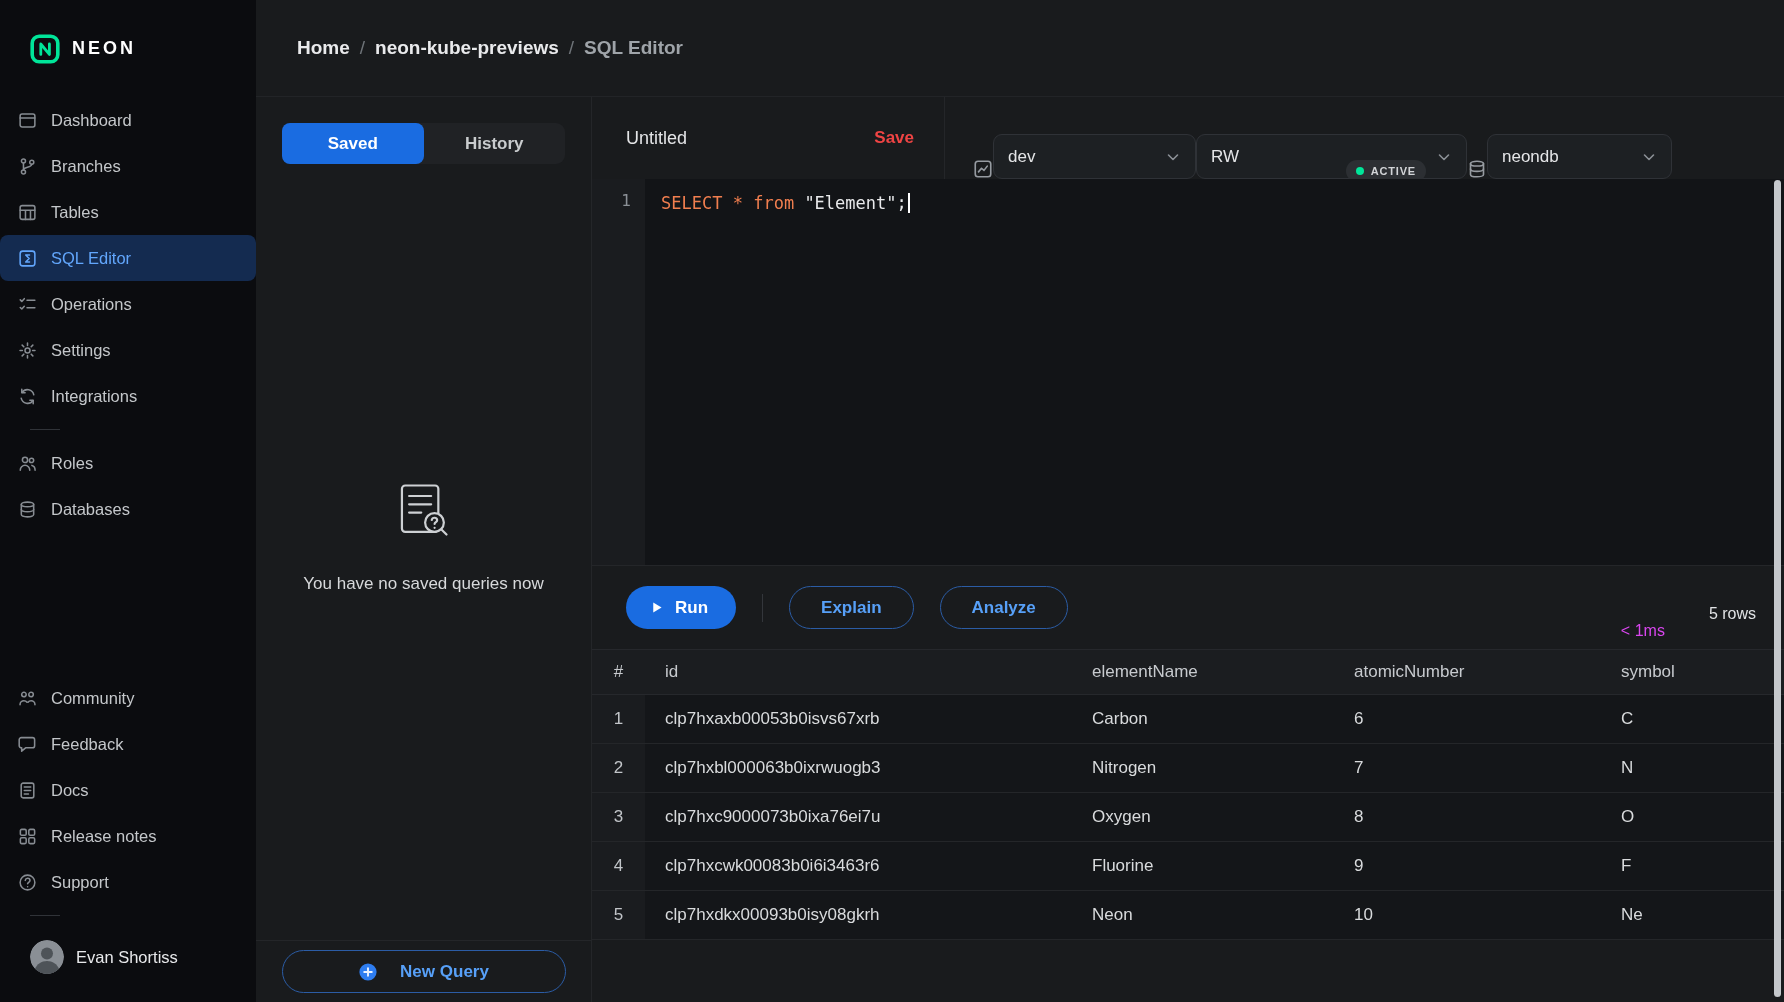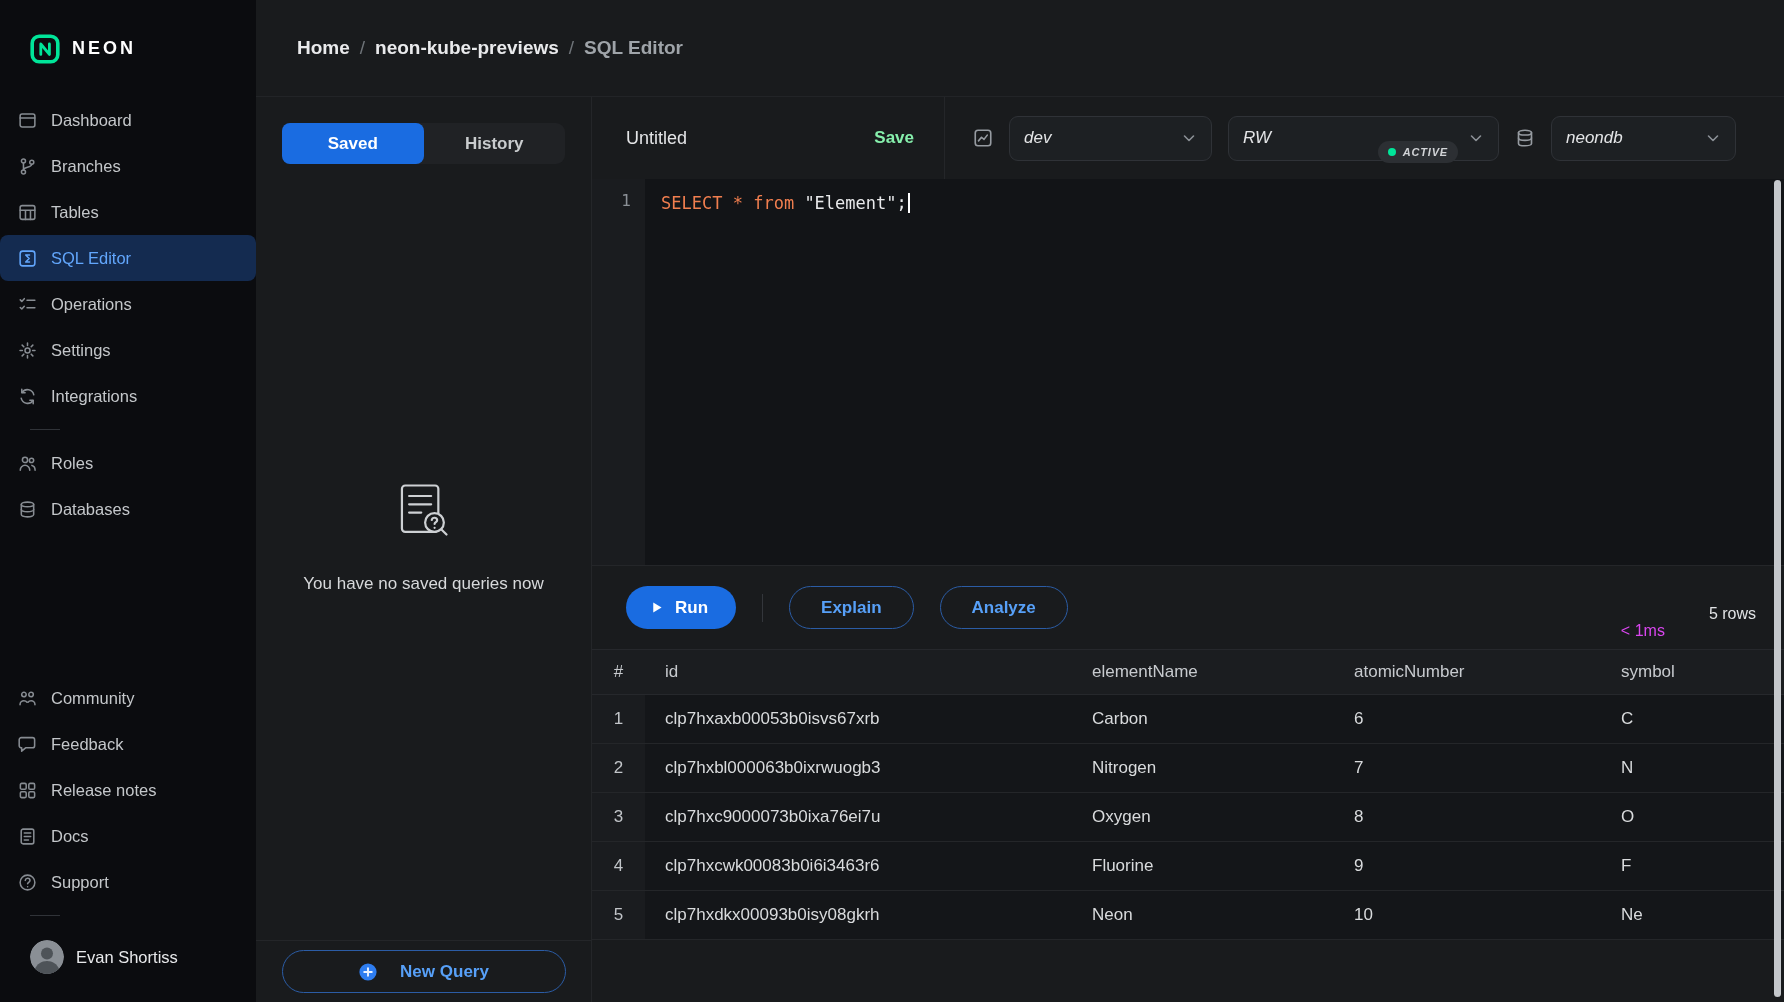--- a/index.html
+++ b/index.html
@@ -48,22 +48,22 @@
   .new-query-btn{width:284px;height:43px;border:1px solid #2b5ca5;border-radius:22px;background:transparent;
     color:#57a0f8;font-size:17px;font-weight:700;display:flex;align-items:center;justify-content:center;gap:22px;
     cursor:pointer;font-family:inherit;}
 
   
   .workspace{flex:1;display:flex;flex-direction:column;min-width:0;background:#191b1d;}
   .editor-header{flex:0 0 82px;display:flex;align-items:stretch;}
   .title-block{flex:0 0 353px;display:flex;align-items:center;justify-content:space-between;
     padding:0 30px 0 34px;border-right:1px solid #242629;}
   .query-title{color:#e4e5e7;font-size:18px;}
-  .save-link{color:#86efac;font-size:17px;font-weight:600;cursor:pointer;text-decoration:none;}
-  .selectors{display:flex;align-items:center;gap:16px;padding-left:28px;flex:1;font-style:italic;}
+  .save-link{color:#ef4444;font-size:17px;font-weight:600;cursor:pointer;text-decoration:none;}
+  .selectors{display:flex;align-items:flex-end;padding-left:28px;flex:1;}
   .hdr-icon{display:flex;color:#969ba1;}
   .select{height:45px;background:#1d2023;border:1px solid #2f3237;border-radius:9px;display:flex;align-items:center;
     gap:10px;padding:0 14px;font-size:17px;color:#e4e5e7;cursor:pointer;}
   .branch-select{width:203px;}
   .compute-select{width:271px;}
   .db-select{width:185px;}
   .chev{color:#8b9096;display:flex;margin-left:auto;}
   .badge{background:#2c2f33;border-radius:11px;height:22px;display:flex;align-items:center;gap:7px;padding:0 10px;
     font-size:11px;font-weight:700;letter-spacing:.8px;color:#d2d4d7;margin-left:auto;margin-top:28px;}
   .dot{width:8px;height:8px;border-radius:50%;background:#00e599;}
@@ -229,36 +229,36 @@
           <span class="nav-icon">
             <svg width="19" height="19" viewBox="0 0 16 16" fill="none" stroke="currentColor" stroke-width="1.3" stroke-linecap="round" stroke-linejoin="round">
               <path d="M14 9c0 1-.8 1.8-1.8 1.8H6.4l-3.3 2.8v-2.8h-.3C1.8 10.8 1 10 1 9V4c0-1 .8-1.8 1.8-1.8h9.4c1 0 1.8.8 1.8 1.8z"></path>
             </svg>
           </span>
           <span class="nav-label">Feedback</span>
         </div>
         <div class="nav-item">
           <span class="nav-icon">
             <svg width="19" height="19" viewBox="0 0 16 16" fill="none" stroke="currentColor" stroke-width="1.3" stroke-linecap="round" stroke-linejoin="round">
+              <rect x="2.7" y="1.8" width="10.6" height="12.4" rx="1.6"></rect>
+              <path d="M5.3 5.1h5.4M5.3 8h5.4M5.3 10.9h3.5"></path>
+            </svg>
+          </span>
+          <span class="nav-label">Docs</span>
+        </div>
+        <div class="nav-item">
+          <span class="nav-icon">
+            <svg width="19" height="19" viewBox="0 0 16 16" fill="none" stroke="currentColor" stroke-width="1.3" stroke-linecap="round" stroke-linejoin="round">
               <rect x="2" y="2" width="4.9" height="4.9" rx="1.1"></rect>
               <rect x="9.1" y="2" width="4.9" height="4.9" rx="1.1"></rect>
               <rect x="2" y="9.1" width="4.9" height="4.9" rx="1.1"></rect>
               <rect x="9.1" y="9.1" width="4.9" height="4.9" rx="1.1"></rect>
             </svg>
           </span>
           <span class="nav-label">Release notes</span>
-        </div>
-        <div class="nav-item">
-          <span class="nav-icon">
-            <svg width="19" height="19" viewBox="0 0 16 16" fill="none" stroke="currentColor" stroke-width="1.3" stroke-linecap="round" stroke-linejoin="round">
-              <rect x="2.7" y="1.8" width="10.6" height="12.4" rx="1.6"></rect>
-              <path d="M5.3 5.1h5.4M5.3 8h5.4M5.3 10.9h3.5"></path>
-            </svg>
-          </span>
-          <span class="nav-label">Docs</span>
         </div>
         <div class="nav-item">
           <span class="nav-icon">
             <svg width="19" height="19" viewBox="0 0 16 16" fill="none" stroke="currentColor" stroke-width="1.3" stroke-linecap="round" stroke-linejoin="round">
               <circle cx="8" cy="8" r="6.2"></circle>
               <path d="M6.1 6.2c.2-1 1-1.7 2-1.7 1.1 0 2 .8 2 1.8 0 1.5-2 1.6-2 2.8"></path>
               <path d="M8.1 11.6v.05"></path>
             </svg>
           </span>
           <span class="nav-label">Support</span>

